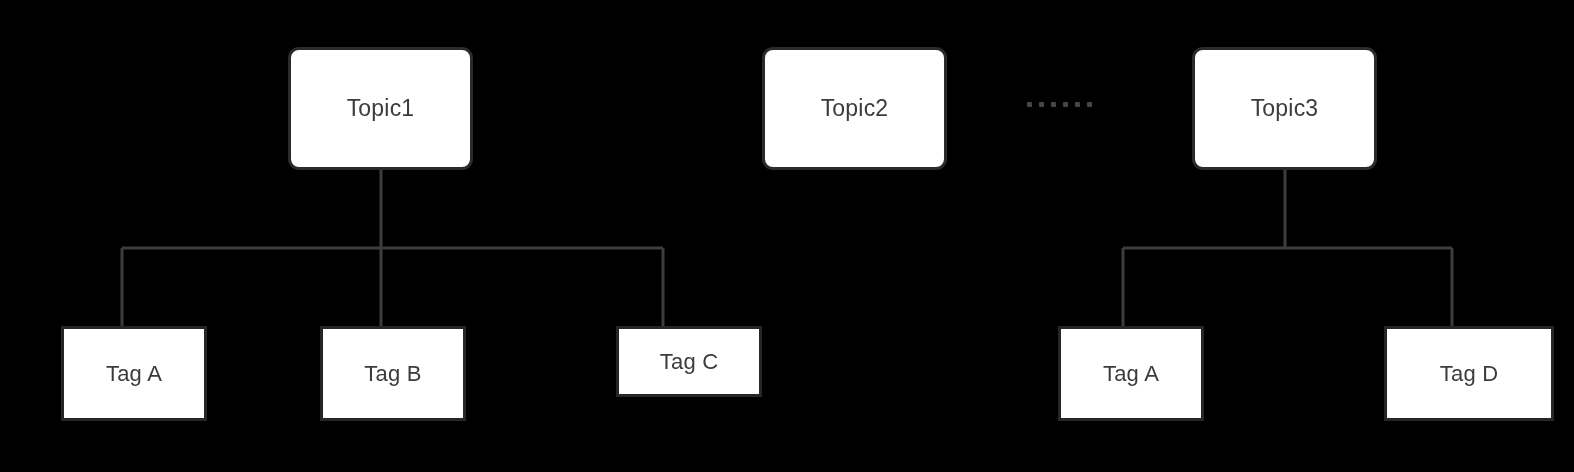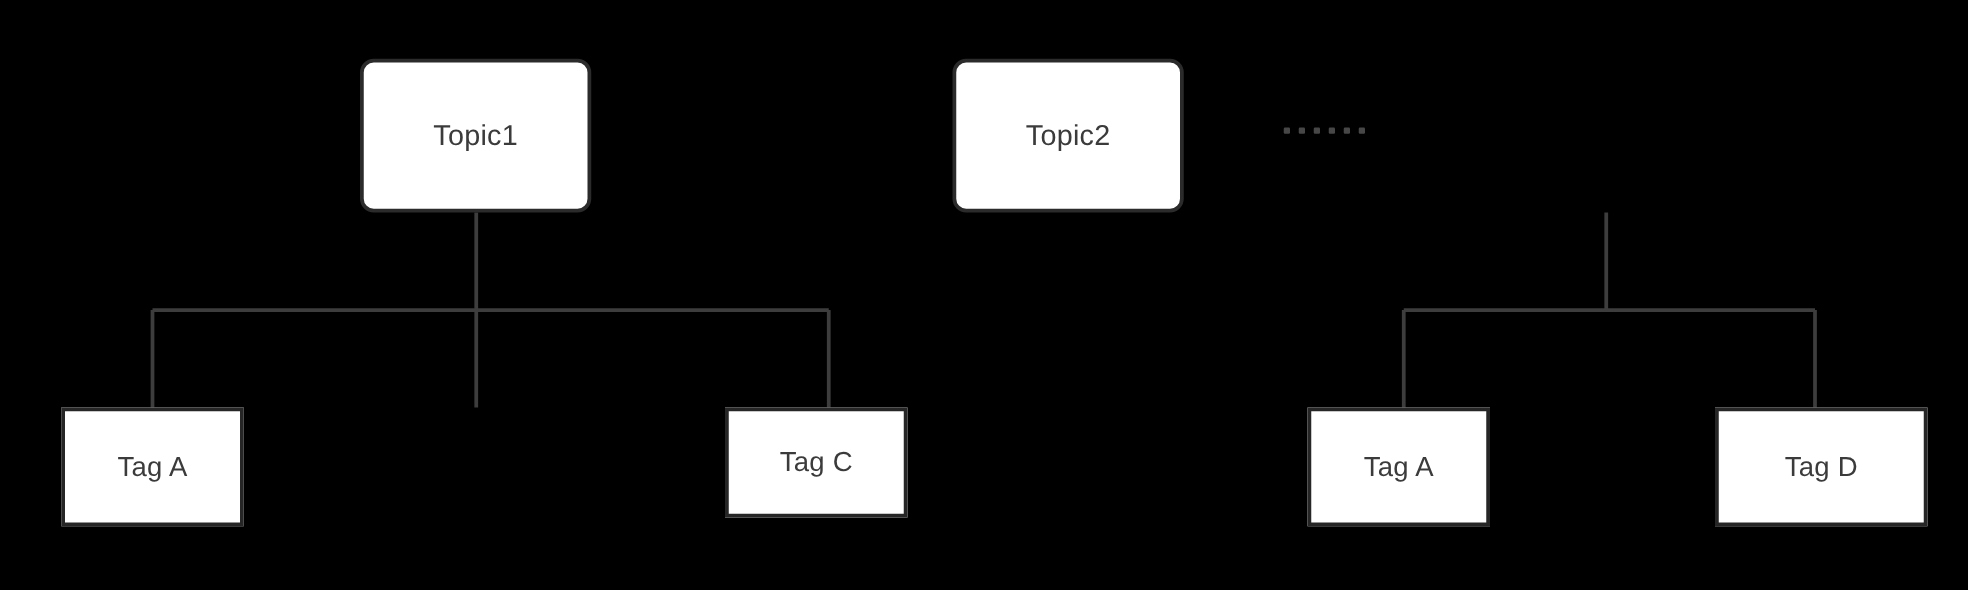--- a/index.html
+++ b/index.html
@@ -39,20 +39,21 @@
   }
   .node.topic {
     border: 3px solid #2b2b2b;
     border-radius: 11px;
     font-size: 23px;
   }
   .node.tag {
     border: 3px solid #262626;
     border-radius: 0px;
     font-size: 22px;
+    margin-left: 12px;
   }
   .node-label {
     display: block;
     line-height: 1;
   }
 
   
   #ellipsis {
     position: absolute;
     display: flex;
@@ -91,36 +92,42 @@
   </svg>
 
   <div class="node topic" style="left:288px; top:47px; width:185px; height:123px;">
     <span class="node-label">Topic1</span>
   </div>
 
   <div class="node topic" style="left:740px; top:47px; width:185px; height:123px;margin-left:22px;">
     <span class="node-label">Topic2</span>
   </div>
 
+  <div class="node topic" style="left:1192px; top:47px; width:185px; height:123px;">
+    <span class="node-label">Topic3</span>
+  </div>
 
   <div id="ellipsis" style="left:1027px; top:102px;">
     <span class="dot"></span>
     <span class="dot"></span>
     <span class="dot"></span>
     <span class="dot"></span>
     <span class="dot"></span>
     <span class="dot"></span>
   </div>
 
   <div class="node tag" style="left:49px; top:326px; width:146px; height:95px;">
     <span class="node-label">Tag A</span>
   </div>
 
+  <div class="node tag" style="left:308px; top:326px; width:146px; height:95px;">
+    <span class="node-label">Tag B</span>
+  </div>
 
-  <div class="node tag" style="left:580px; top:326px; width:146px; height:88px;">
+  <div class="node tag" style="left:604px; top:326px; width:146px; height:71px;">
     <span class="node-label">Tag C</span>
   </div>
 
   <div class="node tag" style="left:1046px; top:326px; width:146px; height:95px;">
     <span class="node-label">Tag A</span>
   </div>
 
   <div class="node tag" style="left:1372px; top:326px; width:170px; height:95px;">
     <span class="node-label">Tag D</span>
   </div>

